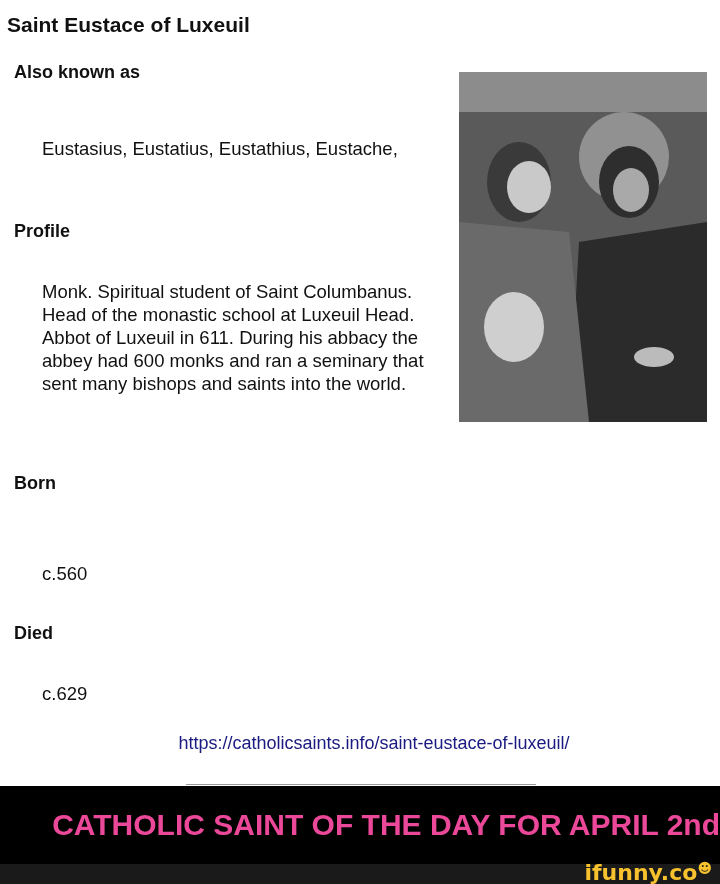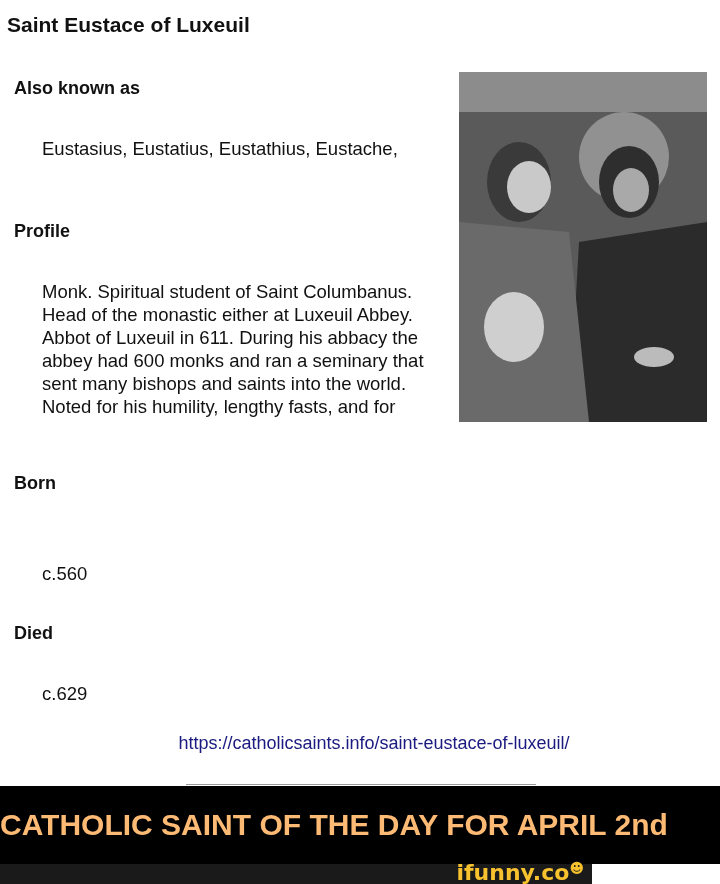--- a/index.html
+++ b/index.html
@@ -5,43 +5,42 @@
   html, body { margin:0; padding:0; }
   body { width:720px; height:884px; background:#fff; position:relative; overflow:hidden;
          font-family: "Liberation Sans", "DejaVu Sans", sans-serif; color:#111; }
   .title { position:absolute; left:7px; top:13px; font-size:21px; font-weight:bold;text-align:center; }
   .h { position:absolute; left:14px; font-size:18px; font-weight:bold; }
   .p { position:absolute; left:42px; font-size:18.5px; line-height:23px; }
   .figure { position:absolute; left:459px; top:72px; width:248px; height:350px; overflow:hidden;
             background:linear-gradient(160deg,#6e6e6e 0%,#3b3b3b 30%,#8a8a8a 45%,#2f2f2f 60%,#555 80%,#9a9a9a 100%); }
   .link { position:absolute; left:0; width:748px; top:733px; text-align:center; font-size:18px; color:#1a1a80; text-decoration:none; }
   .rule { position:absolute; left:186px; top:784px; width:350px; height:1px; background:#999; }
-  .banner { position:absolute; left:0; top:786px; width:720px; height:78px; background:#000; color:#fdba74;
-            font-weight:bold; font-size:30px; text-align:left; line-height:78px; }
-  .footer { position:absolute; left:0; top:864px; width:592px; height:20px; background:#1a1a1a; }
+  .banner { position:absolute; left:0; top:786px; width:720px; height:78px; background:#000; color:#ec4899;
+            font-weight:bold; font-size:30px; text-align:right; line-height:78px; }
+  .footer { position:absolute; left:0; top:864px; width:720px; height:20px; background:#1a1a1a; }
   .brand { position:absolute; right:8px; top:-4px; color:#f7c22e; font-weight:bold; font-size:22px; font-family:"DejaVu Sans", sans-serif; }
 </style>
 </head>
 <body>
 
 <div class="title">Saint Eustace of Luxeuil</div>
 
-<div class="h" style="top:78px">Also known as</div>
+<div class="h" style="top:62px">Also known as</div>
 <div class="p" style="top:137px">
   <div>Eustasius, Eustatius, Eustathius, Eustache,</div>
 </div>
 
 <div class="h" style="top:221px">Profile</div>
 <div class="p" style="top:280px">
   <div>Monk. Spiritual student of Saint Columbanus.</div>
-  <div>Head of the monastic either at Luxeuil Abbey.</div>
+  <div>Head of the monastic school at Luxeuil Head.</div>
   <div>Abbot of Luxeuil in 611. During his abbacy the</div>
   <div>abbey had 600 monks and ran a seminary that</div>
   <div>sent many bishops and saints into the world.</div>
-  <div>Noted for his humility, lengthy fasts, and for</div>
 </div>
 
 <div class="h" style="top:473px">Born</div>
 <div class="p" style="top:562px">c.560</div>
 
 <div class="h" style="top:623px">Died</div>
 <div class="p" style="top:682px">c.629</div>
 
 <div class="figure" title="engraving of Saint Eustace healing a kneeling figure">
   <svg width="248" height="350" viewBox="0 0 248 350">

